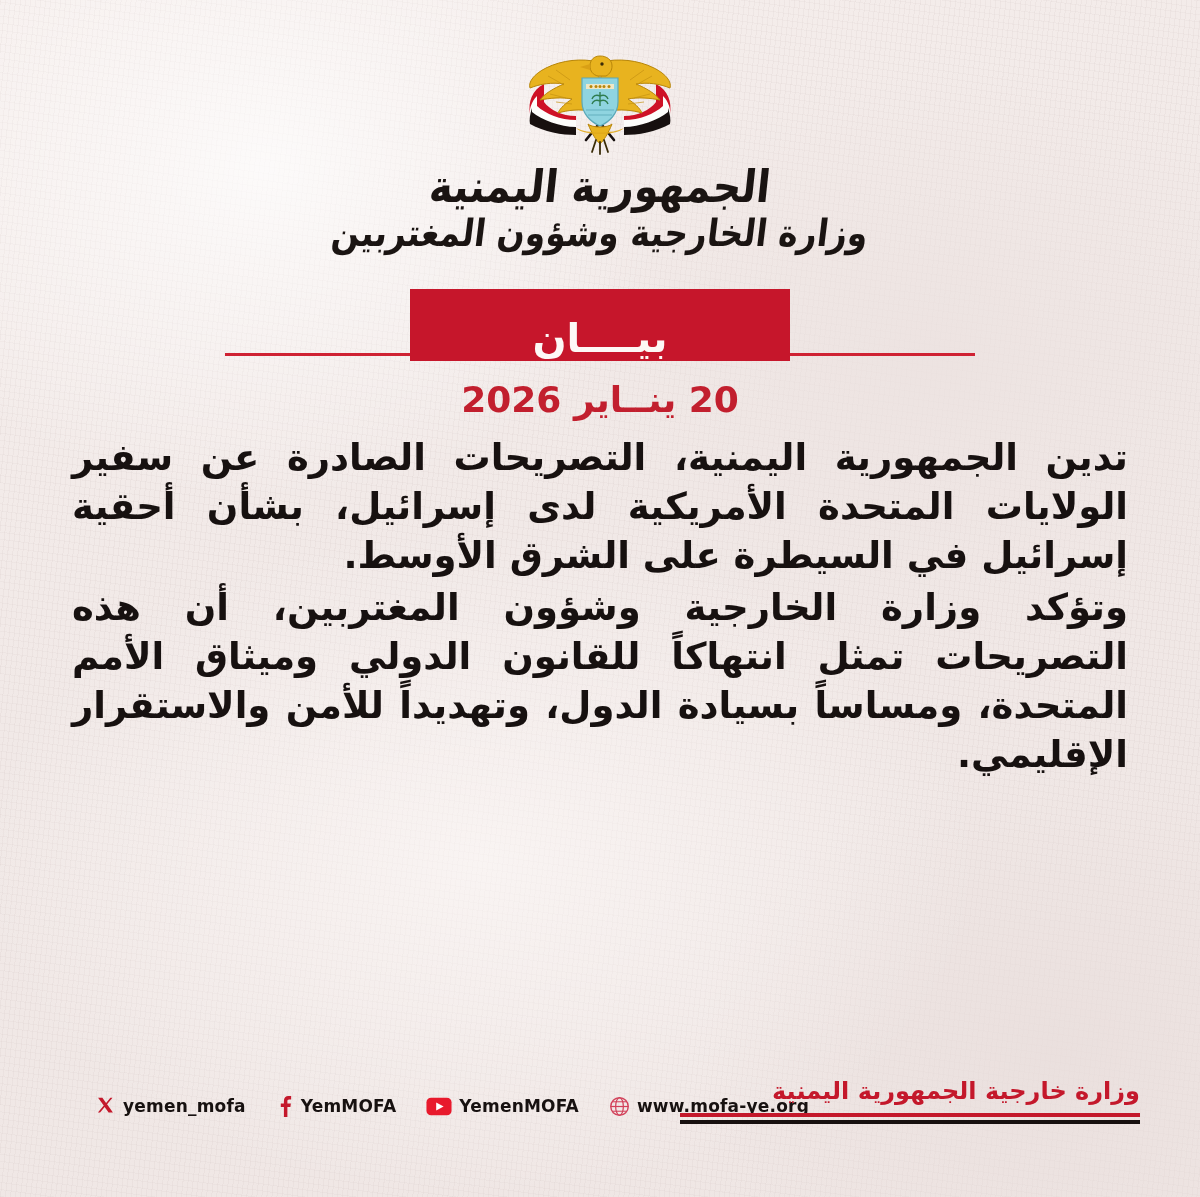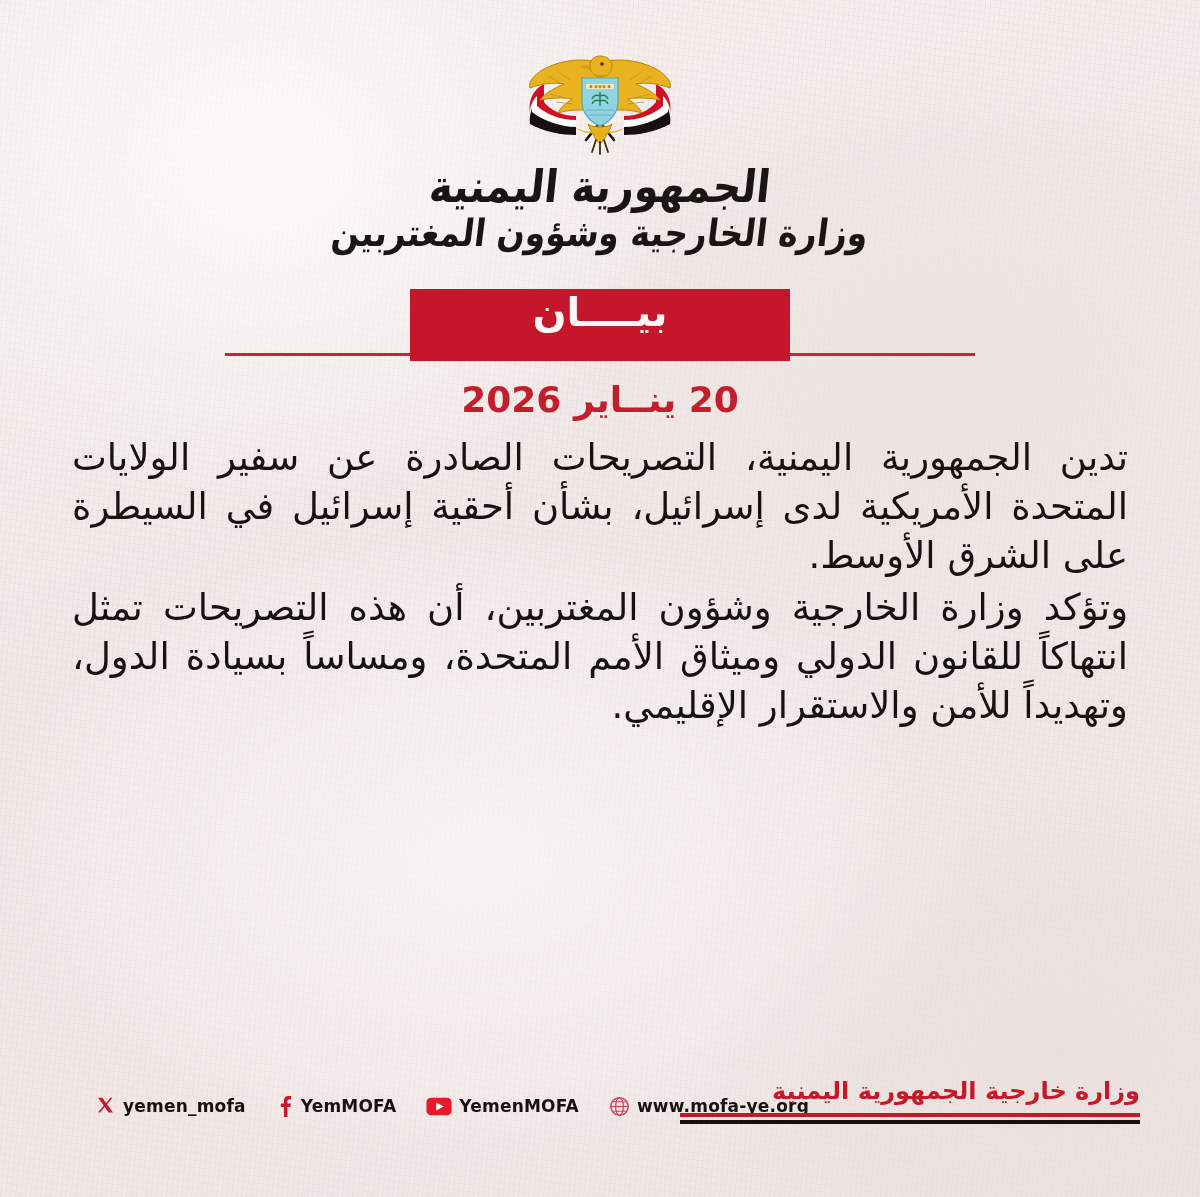--- a/index.html
+++ b/index.html
@@ -84,21 +84,21 @@
     background: #cf2233;
   }
   .banner-box {
     position: absolute;
     left: 410px;
     width: 380px;
     top: 0;
     height: 72px;
     background: #c6162b;
     display: flex;
-    align-items: flex-start;
+    align-items: flex-end;
     justify-content: center;
   }
   .banner-text {
     color: #fdf8f6;
     font-size: 40px;
     font-weight: 700;
     letter-spacing: 2px;
   }
 
   
@@ -115,21 +115,21 @@
   .content {
     margin: 14px 72px 0 72px;
     direction: rtl;
     text-align: justify;
     text-align-last: justify;
   }
   .para {
     color: #171110;
     font-size: 37px;
     line-height: 1.32;
-    font-weight: 400;
+    font-weight: 700;
     margin: 0 0 4px 0;
     text-align: justify;
     text-align-last: justify;
   }
   .para.last-left {
     text-align-last: right;
   }
   .para.gap-above {
     margin-top: 22px;
   }

